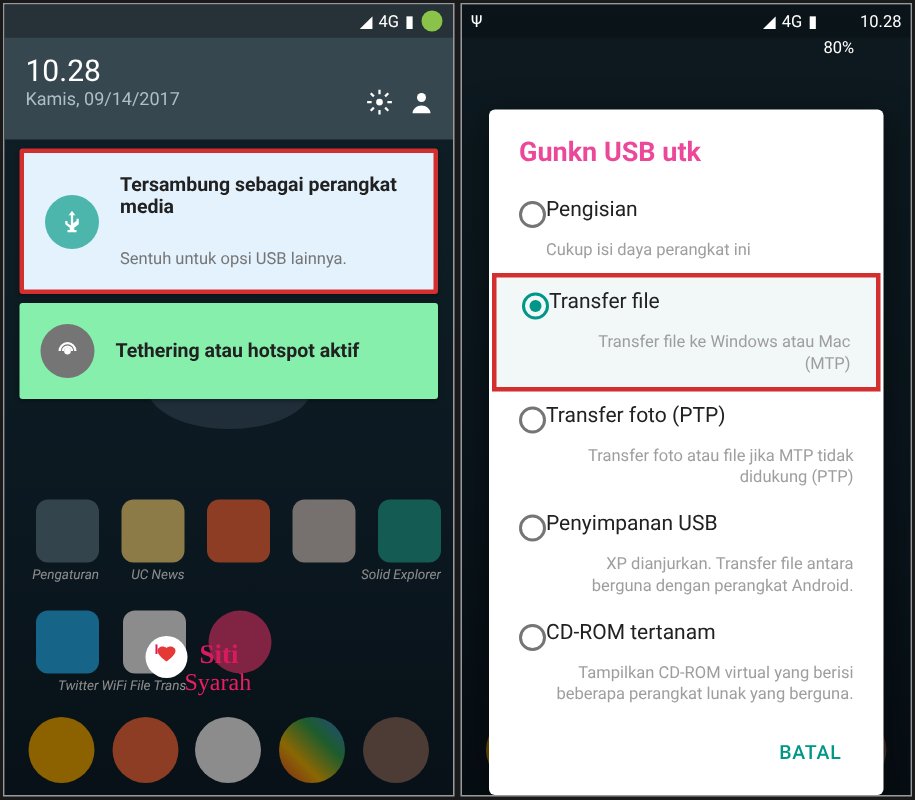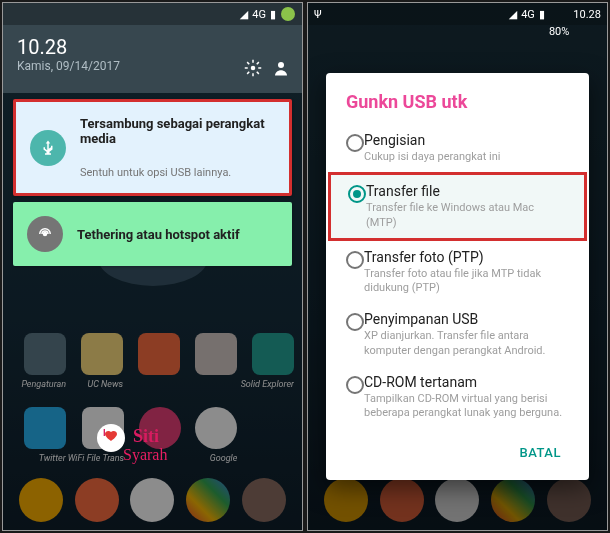--- a/index.html
+++ b/index.html
@@ -179,21 +179,21 @@
       border-color: #009688;
     }
     .radio.checked::after {
       content: '';
       position: absolute;
       inset: 3px;
       background: #009688;
       border-radius: 50%;
     }
     .radio-label { font-size: 14px; color: #212121; }
-    .radio-sub { font-size: 11px; color: #9e9e9e; margin-top: 2px; line-height: 1.3; }
+    .radio-sub { font-size: 11px; color: #9e9e9e; margin-top: 12px; line-height: 1.3; text-align: right; }
     .dialog-actions {
       display: flex;
       justify-content: flex-end;
       padding: 8px 16px 4px 24px;
       align-items: flex-end;
     }
     .dialog-btn {
       color: #009688;
       font-size: 13px;
       font-weight: 500;
@@ -301,24 +301,20 @@
         <div class="label">Twitter</div>
       </div>
     <div class="app-icon">
         <div class="box" style="background:#fff"></div>
         <div class="label">WiFi File Trans</div>
       </div>
     <div class="app-icon">
         <div class="box" style="background:#ec407a;border-radius:50%"></div>
         <div class="label"></div>
       </div>
-    <div class="app-icon">
-        <div class="box" style="background:#fff;border-radius:50%"></div>
-        <div class="label">Google</div>
-      </div>
   </div>
 
   <svg class="siti-logo" viewBox="0 0 120 50">
     <text x="40" y="22" font-family="cursive" font-size="18" fill="#d81b60" font-weight="bold">Siti</text>
     <text x="30" y="40" font-family="cursive" font-size="16" fill="#e91e63">Syarah</text>
     <circle cx="18" cy="18" r="14" fill="#fff"></circle>
     <text x="10" y="16" font-size="9" fill="#d81b60" font-weight="bold">I</text>
     <path d="M18 12c-2-2-6-1-6 2s6 7 6 7 6-4 6-7-4-4-6-2z" fill="#e53935"></path>
   </svg>
 
@@ -368,21 +364,21 @@
       <div>
         <div class="radio-label">Transfer foto (PTP)</div>
         <div class="radio-sub">Transfer foto atau file jika MTP tidak didukung (PTP)</div>
       </div>
     </div>
 
     <div class="radio-item">
       <div class="radio"></div>
       <div>
         <div class="radio-label">Penyimpanan USB</div>
-        <div class="radio-sub">XP dianjurkan. Transfer file antara komputer dengan perangkat Android.</div>
+        <div class="radio-sub">XP dianjurkan. Transfer file antara berguna dengan perangkat Android.</div>
       </div>
     </div>
 
     <div class="radio-item">
       <div class="radio"></div>
       <div>
         <div class="radio-label">CD-ROM tertanam</div>
         <div class="radio-sub">Tampilkan CD-ROM virtual yang berisi beberapa perangkat lunak yang berguna.</div>
       </div>
     </div>

